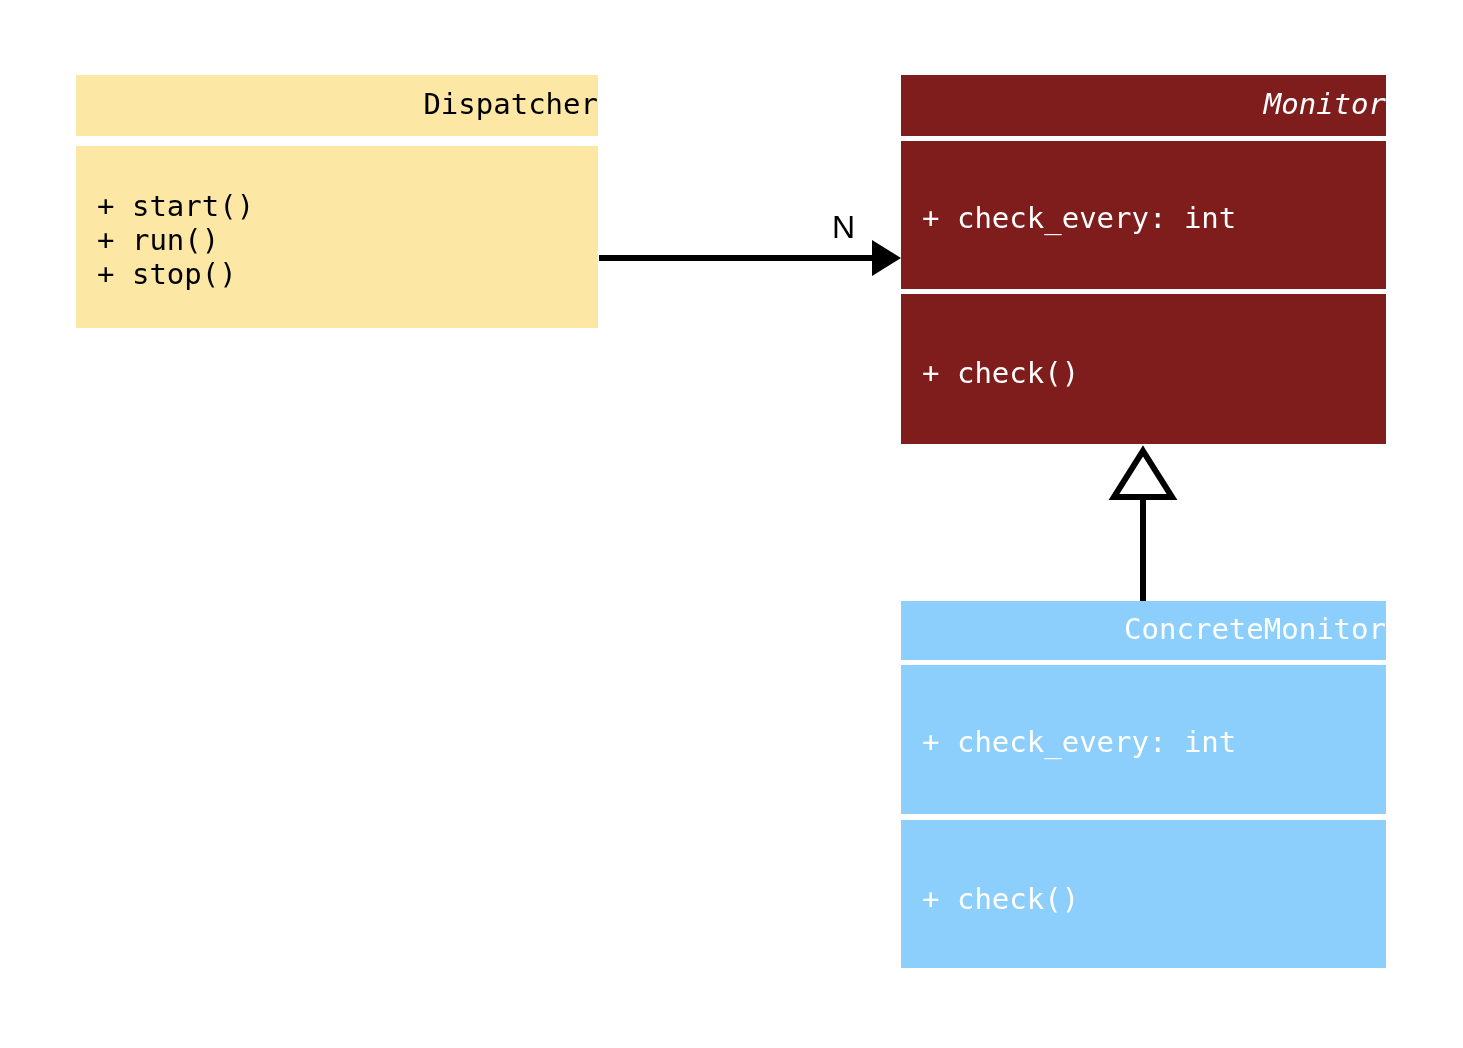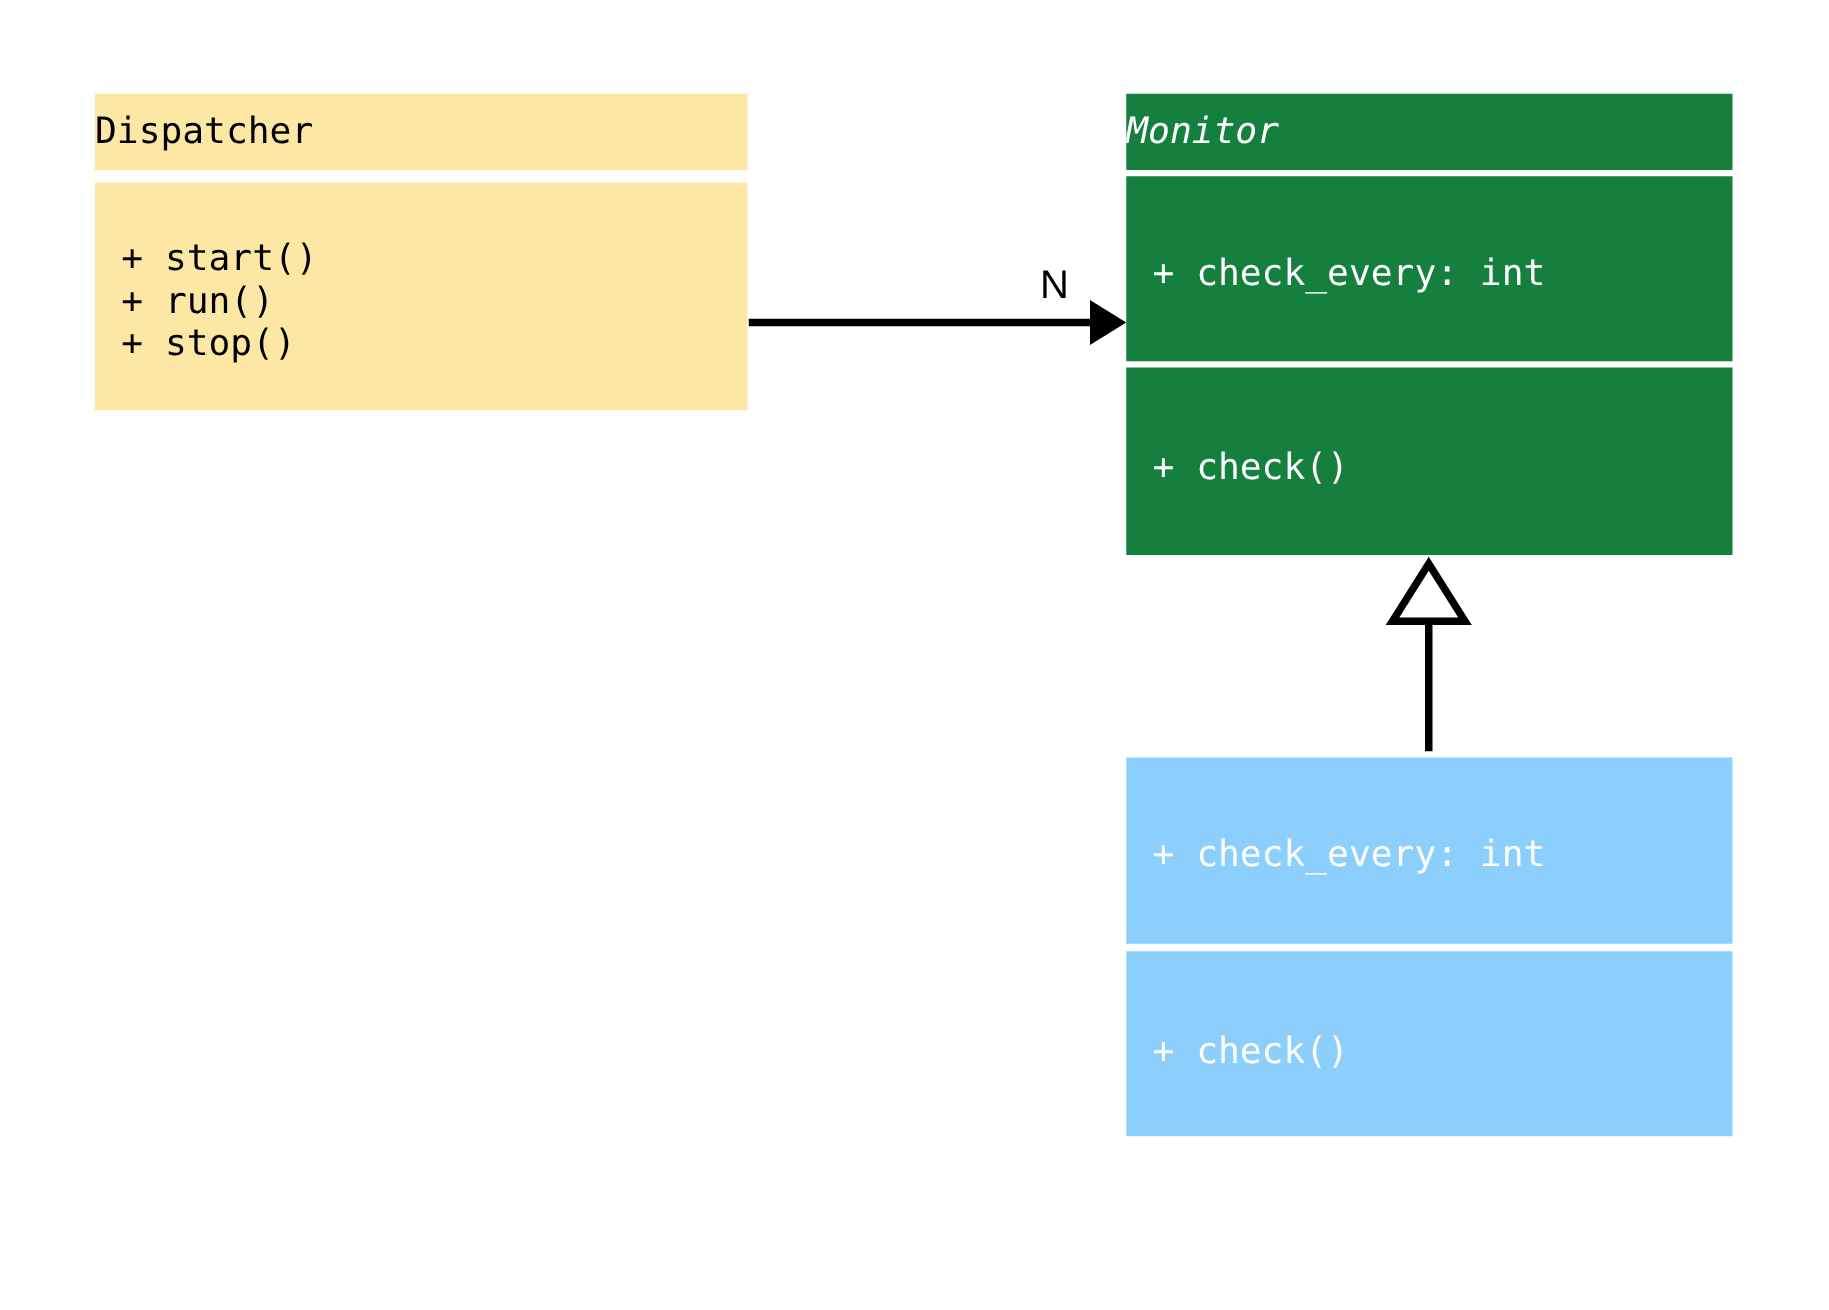--- a/index.html
+++ b/index.html
@@ -22,39 +22,40 @@
   .uml-class {
     position: absolute;
     box-sizing: border-box;
   }
   .compartment {
     box-sizing: border-box;
     width: 100%;
     overflow: hidden;
   }
   .class-title {
-    text-align: left;
+    text-align: right;
     font-size: 29px;
     line-height: 1;
     letter-spacing: 0px;
     white-space: pre;
+    margin-left: 19px;
   }
   .member-line {
     font-size: 29px;
     line-height: 34px;
     white-space: pre;
   }
 
   
   .theme-yellow .compartment { background: #fce8a4; }
   .theme-yellow .class-title { color: #000000; }
   .theme-yellow .member-line { color: #000000; }
 
   
-  .theme-blue .compartment { background: #15803d; }
+  .theme-blue .compartment { background: #7f1d1d; }
   .theme-blue .class-title { color: #ffffff; }
   .theme-blue .member-line { color: #ffffff; }
 
   
   .theme-lightblue .compartment { background: #8ccffc; }
   .theme-lightblue .class-title { color: #ffffff; }
   .theme-lightblue .member-line { color: #ffffff; }
 
   .abstract-name { font-style: italic; }
 
@@ -113,20 +114,23 @@
 
     <div style="height:5px;"></div>
 
     <div class="compartment" style="height:150px; padding:62px 0 0 21px;">
       <div class="member-line">+ check()</div>
     </div>
   </div>
 
   <div class="uml-class theme-lightblue" style="left:901px; top:601px; width:485px; height:367px;">
 
+    <div class="compartment" style="height:59px; padding-top:14px;">
+      <div class="class-title">ConcreteMonitor</div>
+    </div>
 
     <div style="height:5px;"></div>
 
     <div class="compartment" style="height:149px; padding:60px 0 0 21px;">
       <div class="member-line">+ check_every: int</div>
     </div>
 
     <div style="height:6px;"></div>
 
     <div class="compartment" style="height:148px; padding:62px 0 0 21px;">

